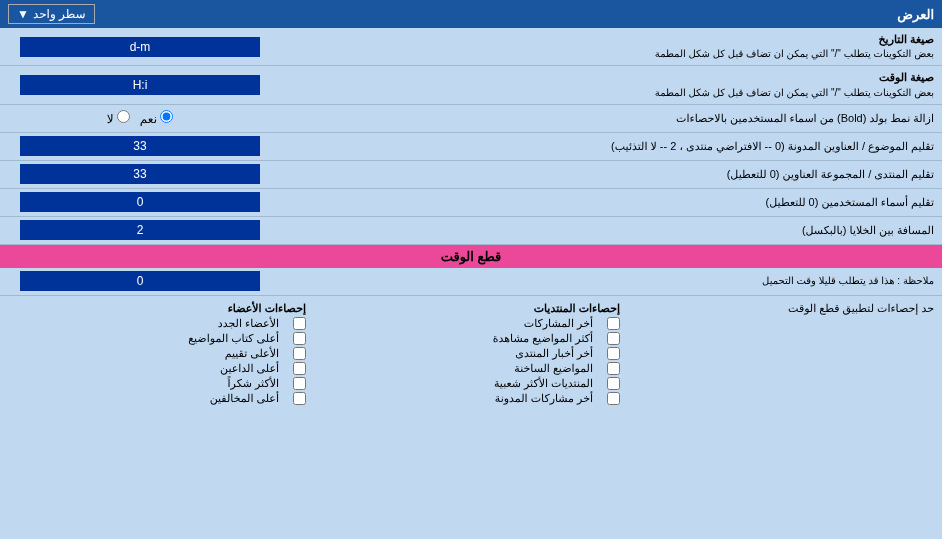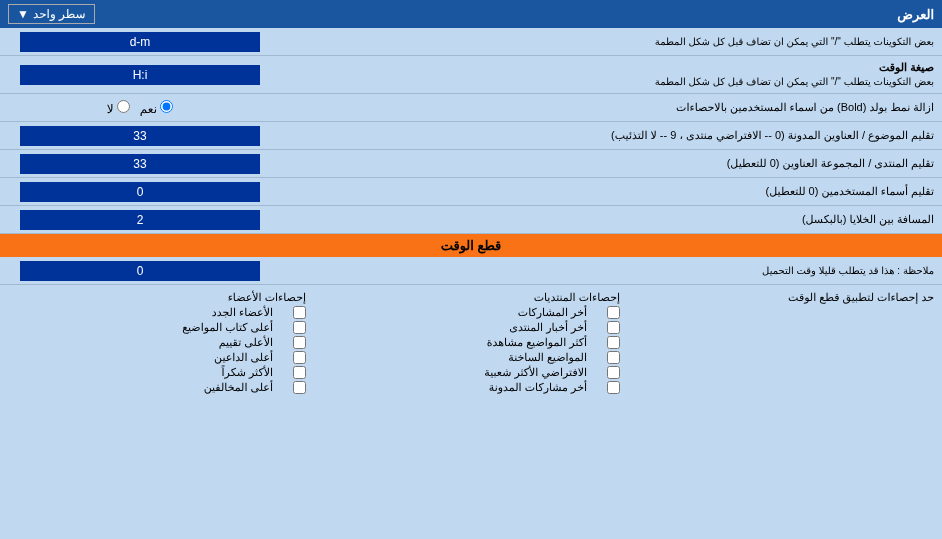--- a/index.html
+++ b/index.html
@@ -61,21 +61,21 @@
       color: #fff;
       border: 1px solid #aaa;
       font-size: 12px;
       padding: 2px 8px;
       cursor: pointer;
       display: flex;
       align-items: center;
       gap: 4px;
     }
     .section-header {
-      background: #f97316;
+      background: #ec4899;
       color: #000;
       font-weight: bold;
       font-size: 13px;
       text-align: center;
       padding: 4px 8px;
       width: 100%;
     }
     .radio-group {
       display: flex;
       align-items: center;
@@ -86,29 +86,29 @@
       display: flex;
       flex-direction: row;
       background: #c0d8f0;
       padding: 4px 0;
     }
     .stats-col {
       flex: 1;
       padding: 2px 8px;
     }
     .stats-col-header {
-      font-weight: normal;
+      font-weight: bold;
       font-size: 11px;
       color: #000;
       margin-bottom: 2px;
     }
     .stats-item {
       display: flex;
       align-items: flex-start;
-      gap: 20px;
+      gap: 14px;
       margin-bottom: 2px;
       direction: rtl;
       font-size: 11px;
     }
     .stats-item input[type="checkbox"] {
       margin: 0;
     }
     .stats-limit-col {
       flex: 1;
       padding: 2px 8px;
@@ -130,20 +130,21 @@
   <div class="header-row">
     <span>العرض</span>
     <button class="dropdown-btn">
       <span>سطر واحد</span>
       <span>▼</span>
     </button>
   </div>
 
   <div class="row">
     <div class="row-label">
+      <div class="bold-label">صيغة التاريخ</div>
       <div class="note-text">بعض التكوينات يتطلب "/" التي يمكن ان تضاف قبل كل شكل المطمة</div>
     </div>
     <div class="row-input">
       <input class="input-box" type="text" value="d-m" style="">
     </div>
   </div>
 
   <div class="row">
     <div class="row-label">
       <div class="bold-label">صيغة الوقت</div>
@@ -164,21 +165,21 @@
         </label>
         <label>
           <input type="radio" name="remove_bold" value="no" style="">
           <span>لا</span>
         </label>
       </div>
     </div>
   </div>
 
   <div class="row">
-    <div class="row-label">تقليم الموضوع / العناوين المدونة (0 -- الافتراضي منتدى ، 9 -- لا التذئيب)</div>
+    <div class="row-label">تقليم الموضوع / العناوين المدونة (0 -- الافتراضي منتدى ، 2 -- لا التذئيب)</div>
     <div class="row-input">
       <input class="input-box" type="text" value="33" style="">
     </div>
   </div>
 
   <div class="row">
     <div class="row-label">تقليم المنتدى / المجموعة العناوين (0 للتعطيل)</div>
     <div class="row-input">
       <input class="input-box" type="text" value="33" style="">
     </div>
@@ -218,33 +219,33 @@
     </div>
 
     <div class="stats-col">
       <div class="stats-col-header">إحصاءات المنتديات</div>
       <div class="stats-item">
         <input type="checkbox" style="">
         <span>أخر المشاركات</span>
       </div>
       <div class="stats-item">
         <input type="checkbox" style="">
+        <span>أكثر المواضيع مشاهدة</span>
+      </div>
+      <div class="stats-item">
+        <input type="checkbox" style="">
         <span>أخر أخبار المنتدى</span>
       </div>
       <div class="stats-item">
         <input type="checkbox" style="">
-        <span>أكثر المواضيع مشاهدة</span>
-      </div>
-      <div class="stats-item">
-        <input type="checkbox" style="">
         <span>المواضيع الساخنة</span>
       </div>
       <div class="stats-item">
         <input type="checkbox" style="">
-        <span>الافتراضي الأكثر شعبية</span>
+        <span>المنتديات الأكثر شعبية</span>
       </div>
       <div class="stats-item">
         <input type="checkbox" style="">
         <span>أخر مشاركات المدونة</span>
       </div>
     </div>
 
     <div class="stats-col">
       <div class="stats-col-header">إحصاءات الأعضاء</div>
       <div class="stats-item">

